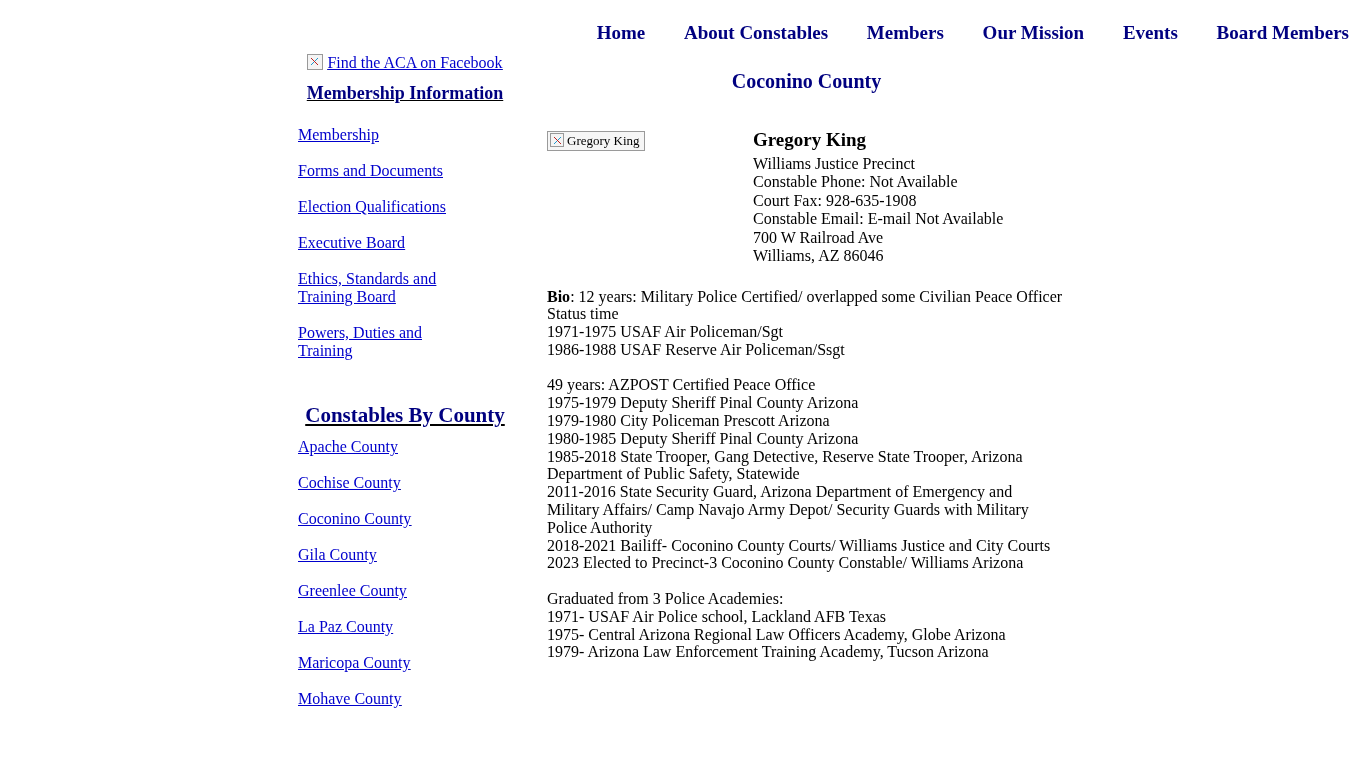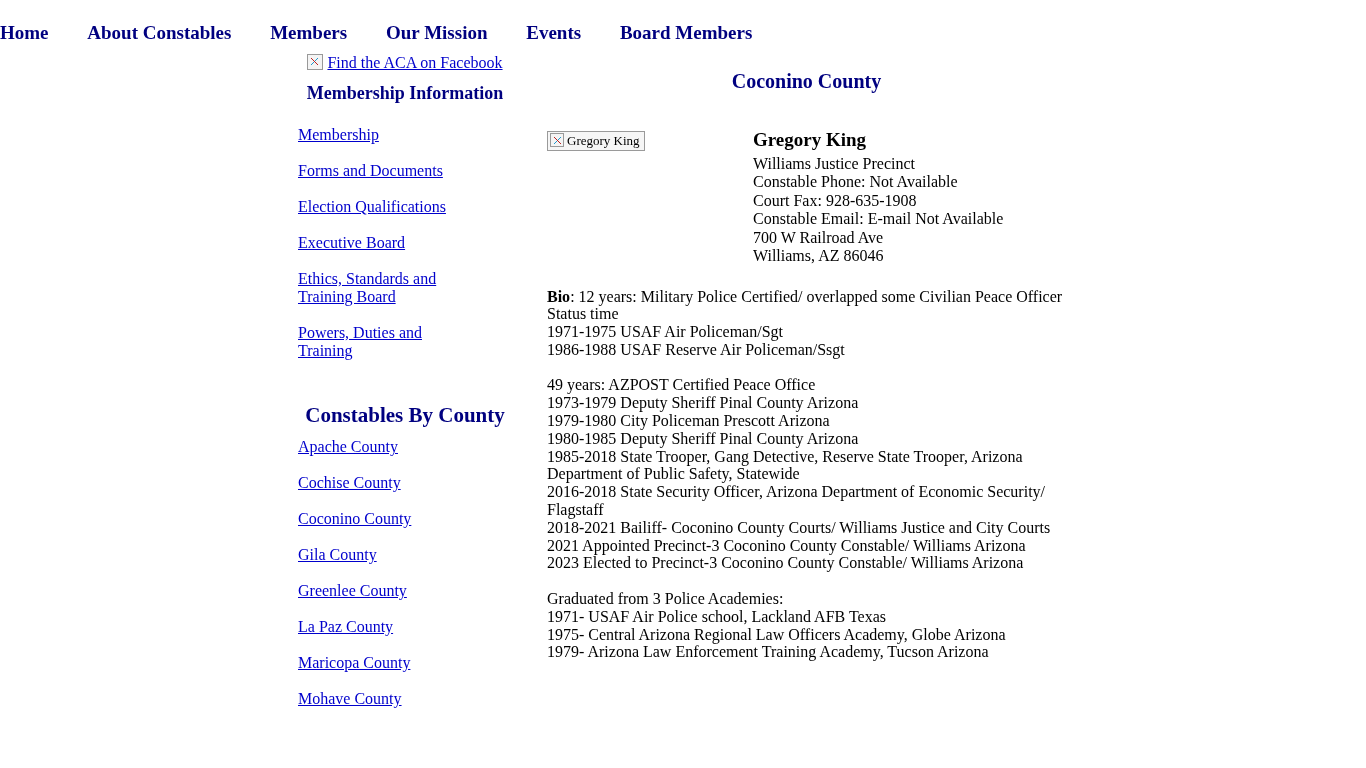--- a/index.html
+++ b/index.html
@@ -12,21 +12,21 @@
     height: 768px;
     font-family: "Liberation Serif", serif;
     font-size: 16px;
     color: #000000;
     overflow: hidden;
     position: relative;
   }
 
   
   .topnav {
-    text-align: left;
+    text-align: right;
     padding-top: 22px;
     font-family: "Liberation Serif", serif;
     font-weight: bold;
     font-size: 19px;
     color: #000080;
   }
   .topnav a {
     color: #000080;
     text-decoration: none;
     margin: 0 17px;
@@ -37,20 +37,21 @@
   .layout {
     display: flex;
     align-items: flex-start;
     margin-top: 10px;
   }
   .sidebar {
     width: 230px;
     margin-left: 290px;
     text-align: center;
     flex: 0 0 230px;
+    text-decoration: underline;
   }
   .content {
     flex: 1;
     margin-left: 27px;
     padding-right: 300px;
   }
 
   
   .fb-block {
     text-align: center;
@@ -237,27 +238,26 @@
         <div>Williams, AZ 86046</div>
       </div>
     </div>
 
     <div class="bio">
       <p><b>Bio</b><span>: 12 years: Military Police Certified/ overlapped some Civilian Peace Officer Status time</span></p>
       <p>1971-1975 USAF Air Policeman/Sgt</p>
       <p>1986-1988 USAF Reserve Air Policeman/Ssgt</p>
       <p class="blank"></p>
       <p>49 years: AZPOST Certified Peace Office</p>
-      <p>1973-1979 Deputy Sheriff Pinal County Arizona</p>
+      <p>1975-1979 Deputy Sheriff Pinal County Arizona</p>
       <p>1979-1980 City Policeman Prescott Arizona</p>
       <p>1980-1985 Deputy Sheriff Pinal County Arizona</p>
       <p>1985-2018 State Trooper, Gang Detective, Reserve State Trooper, Arizona Department of Public Safety, Statewide</p>
-      <p>2016-2018 State Security Officer, Arizona Department of Economic Security/ Flagstaff</p>
+      <p>2011-2016 State Security Guard, Arizona Department of Emergency and Military Affairs/ Camp Navajo Army Depot/ Security Guards with Military Police Authority</p>
       <p>2018-2021 Bailiff- Coconino County Courts/ Williams Justice and City Courts</p>
-      <p>2021 Appointed Precinct-3 Coconino County Constable/ Williams Arizona</p>
       <p>2023 Elected to Precinct-3 Coconino County Constable/ Williams Arizona</p>
       <p class="blank"></p>
       <p>Graduated from 3 Police Academies:</p>
       <p>1971- USAF Air Police school, Lackland AFB Texas</p>
       <p>1975- Central Arizona Regional Law Officers Academy, Globe Arizona</p>
       <p>1979- Arizona Law Enforcement Training Academy, Tucson Arizona</p>
     </div>
 
   </div>
 </div>

